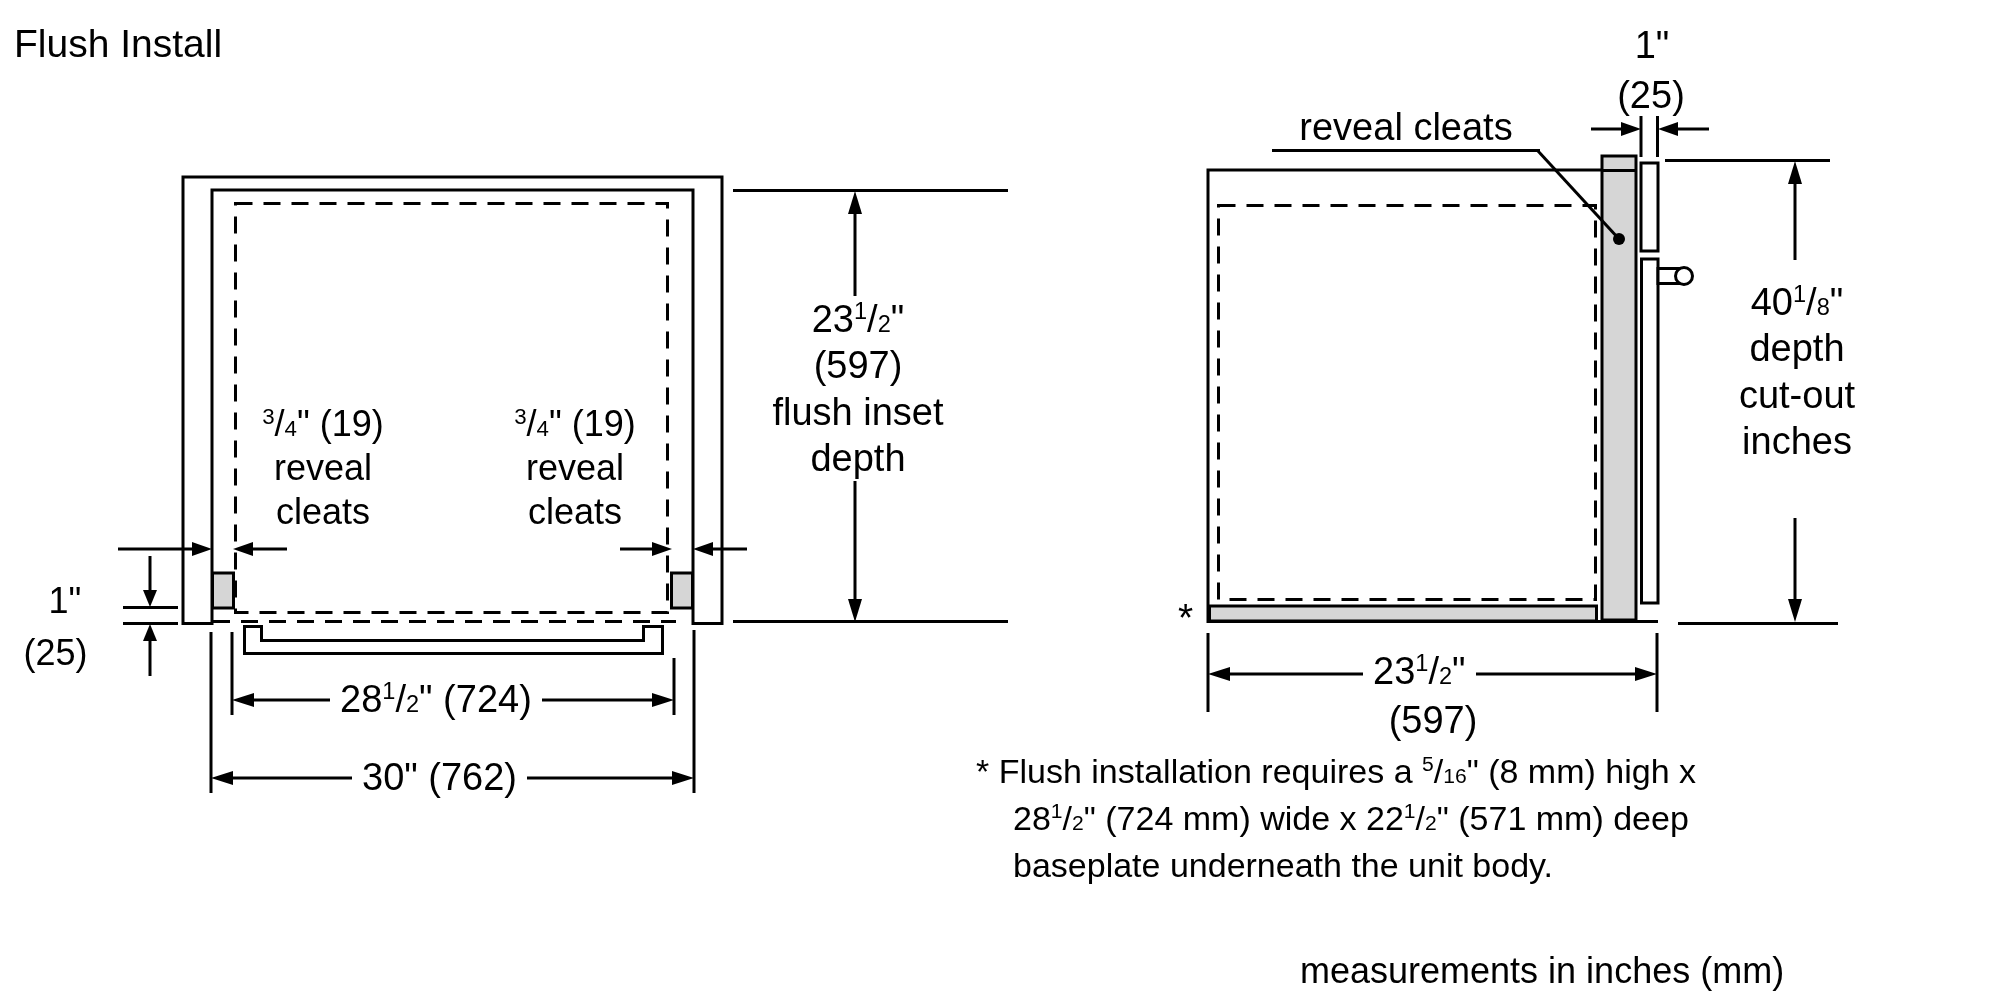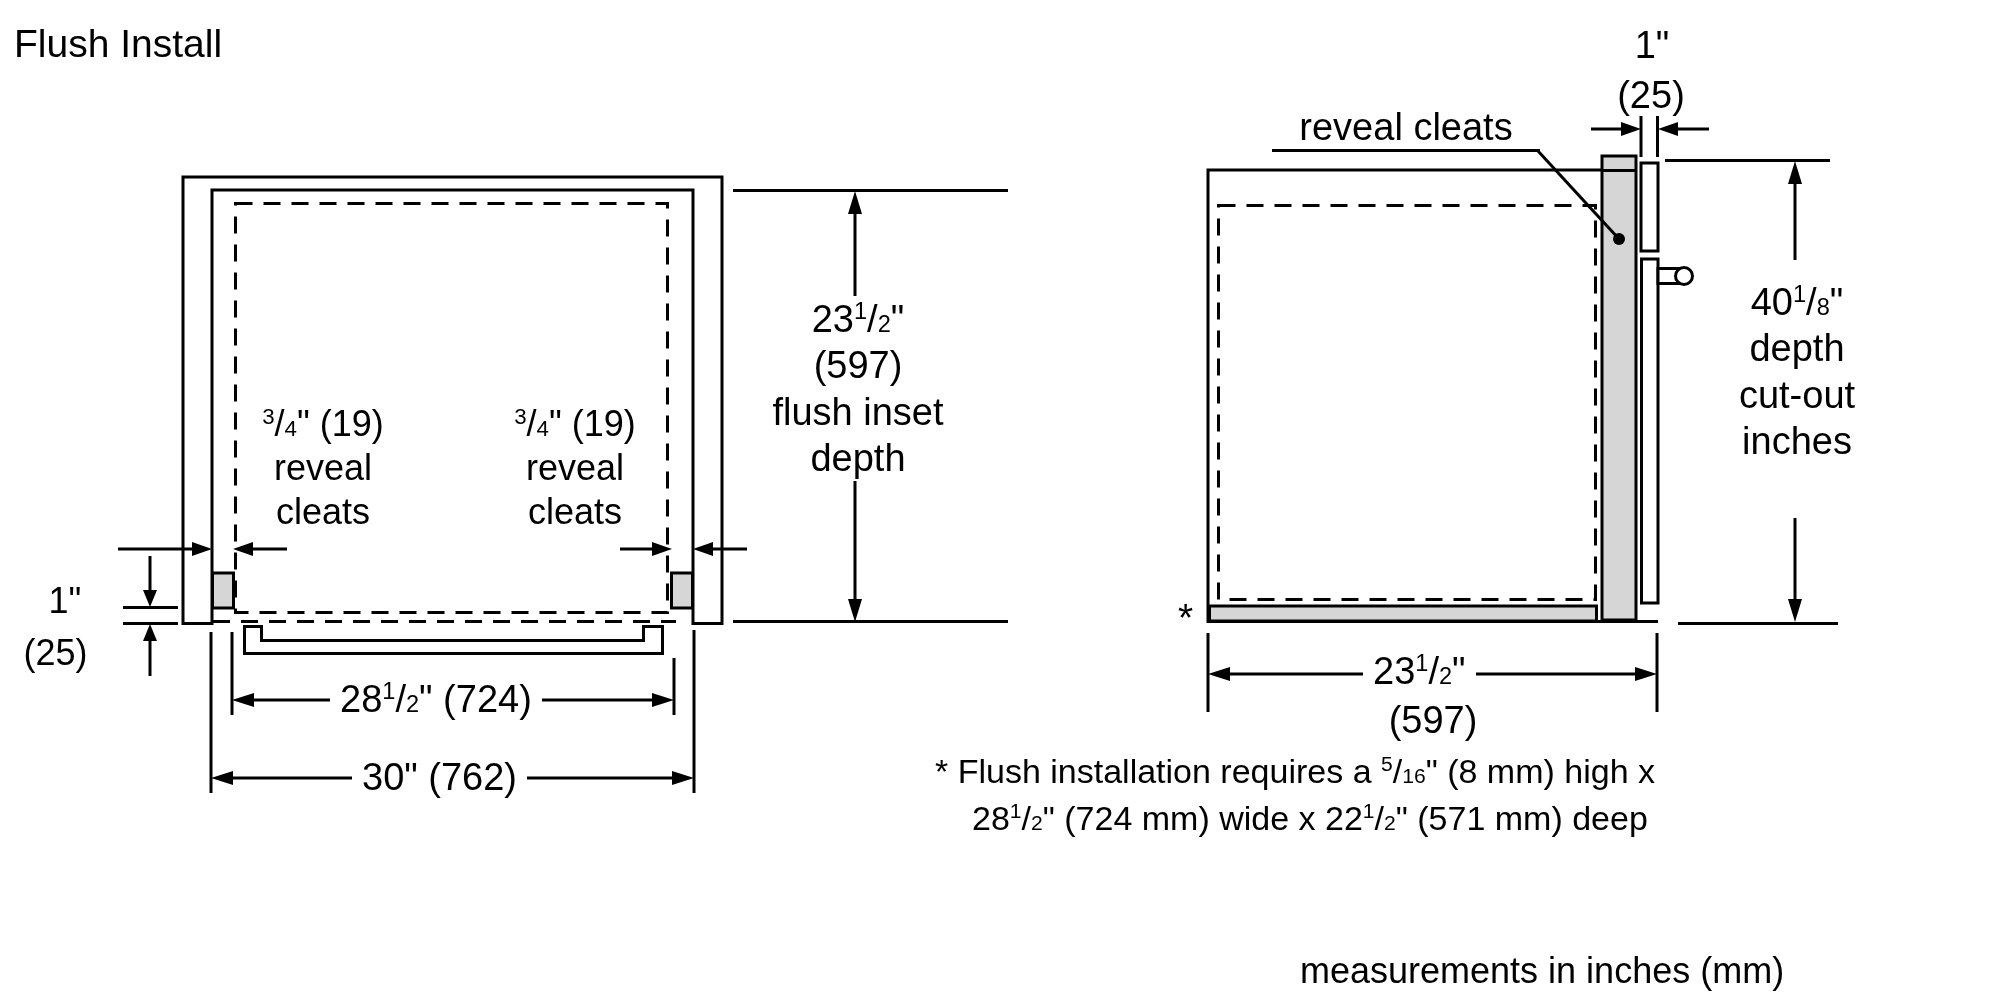--- a/index.html
+++ b/index.html
@@ -9,21 +9,21 @@
   .lbl{position:absolute;white-space:nowrap;color:#000;line-height:1.15;}
   .ctr{text-align:center;}
   .fs42{font-size:39px;}
   .fs38{font-size:38px;}
   .fs36{font-size:36px;}
   .fs34{font-size:34px;}
   .wbg{background:#fff;padding:0 10px;}
   .fnum{font-size:62%;position:relative;top:-0.55em;}
   .fden{font-size:62%;}
   .block{line-height:1.22;}
-  .note-line{display:block;}
+  .note-line{display:block;margin-left:41px;}
   .note-indent{padding-left:37px;}
 </style>
 </head>
 <body>
 
 <div id="stage">
 
   <svg id="lineart" width="2000" height="1000" viewBox="0 0 2000 1000">
 
     <g stroke="#000" stroke-width="3" fill="none">
@@ -184,17 +184,18 @@
   <div class="lbl fs38 ctr wbg" style="left:1363px;top:650px;">
     <span>23</span><span class="fnum">1</span><span>/</span><span class="fden">2</span><span>"</span>
   </div>
   <div class="lbl fs38 ctr" style="left:1363px;top:699px;width:140px;">(597)</div>
 
   <div class="lbl fs42" style="left:1178px;top:596px;">*</div>
 
   <div class="lbl fs34 block" style="left:935px;top:750px;width:1060px;line-height:42px;">
     <span class="note-line"><span>*</span>&nbsp;<span>Flush installation requires a </span><span class="fnum">5</span><span>/</span><span class="fden">16</span><span>" (8 mm) high x</span></span>
     <span class="note-line note-indent"><span>28</span><span class="fnum">1</span><span>/</span><span class="fden">2</span><span>" (724 mm) wide x 22</span><span class="fnum">1</span><span>/</span><span class="fden">2</span><span>" (571 mm) deep</span></span>
+    <span class="note-line note-indent">baseplate underneath the unit body.</span>
   </div>
 
   <div class="lbl fs36" style="left:1300px;top:950px;width:690px;">measurements in inches (mm)</div>
 
 </div>
 
 </body></html>

